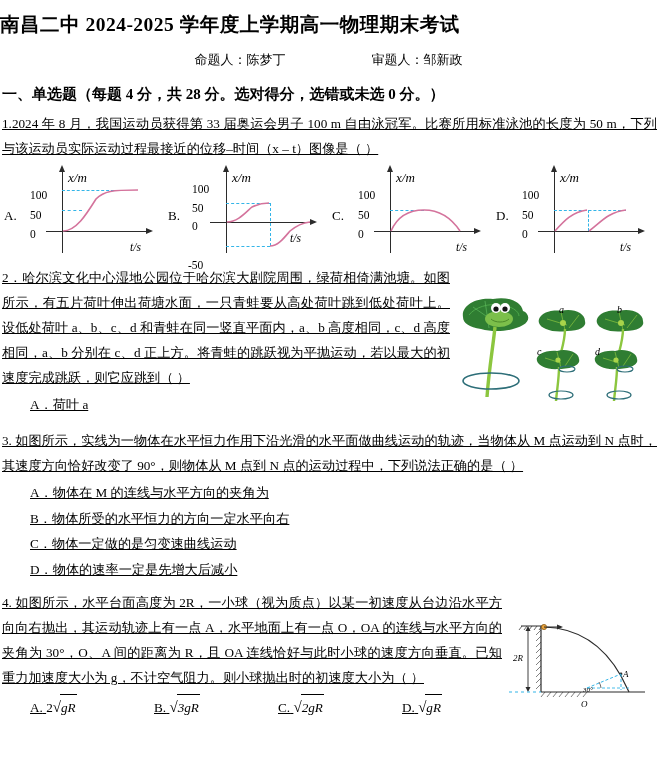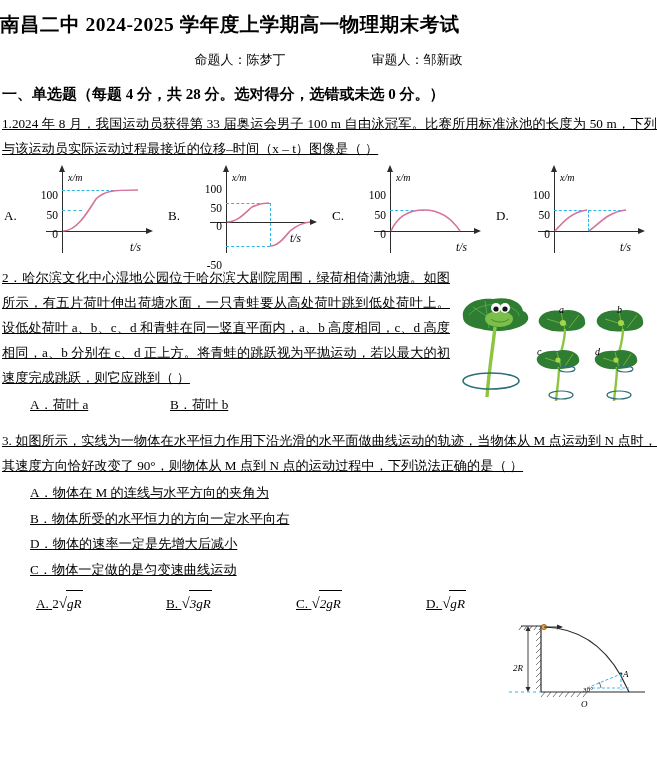--- a/index.html
+++ b/index.html
@@ -67,21 +67,21 @@
   .opts-stack {
     margin: 2px 0 0 28px;
     font-size: 13.2px;
     line-height: 25.5px;
   }
   .opts-abcd4 {
     display: flex;
     margin: 4px 0 0 28px;
     font-size: 13.2px;
   }
-  .opts-abcd4 > div { width: 124px; margin-left: 6px; }
+  .opts-abcd4 > div { width: 124px; }
 
   
   .sqrt { display: inline-block; white-space: nowrap; }
   .sqrt > .rad { font-size: 15px; }
   .sqrt > .bar {
     display: inline-block;
     border-top: 1px solid #000;
     padding: 0 1px;
     margin-left: -1px;
     font-style: italic;
@@ -136,32 +136,32 @@
   }
   .arrow-right {
     position: absolute;
     width: 0; height: 0;
     border-top: 3.5px solid transparent;
     border-bottom: 3.5px solid transparent;
     border-left: 7px solid #2b2b2b;
   }
   .ylab {
     position: absolute;
-    font-size: 10px;
+    font-size: 13px;
     font-style: italic;
   }
   .xlab {
     position: absolute;
     font-size: 11.5px;
     font-style: italic;
   }
   .tick {
     position: absolute;
     font-size: 11.5px;
-    text-align: right;
+    text-align: left;
   }
   .dash-h {
     position: absolute;
     height: 0;
     border-top: 1px dashed #33b5e8;
   }
   .dash-v {
     position: absolute;
     width: 0;
     border-left: 1px dashed #33b5e8;
@@ -371,38 +371,38 @@
       </svg>
       <div class="leaflabel" style="left:104px; top:2px;">a</div>
       <div class="leaflabel" style="left:162px; top:2px;">b</div>
       <div class="leaflabel" style="left:82px; top:44px;">c</div>
       <div class="leaflabel" style="left:140px; top:44px;">d</div>
     </div>
 
     <div class="opts-inline">
       <div class="row">
         <div>A．荷叶 a</div>
-        <div>B．荷叶 b</div>
       </div>
     </div>
   </div>
 
   <div class="q" style="margin-top:10px;">
     <div class="qtext">3. 如图所示，实线为一物体在水平恒力作用下沿光滑的水平面做曲线运动的轨迹，当物体从 M 点运动到 N 点时，其速度方向恰好改变了 90°，则物体从 M 点到 N 点的运动过程中，下列说法正确的是（        ）</div>
 
 
     <div class="opts-stack">
       <div>A．物体在 M 的连线与水平方向的夹角为</div>
       <div>B．物体所受的水平恒力的方向一定水平向右</div>
+      <div>C．物体一定做的是匀变速曲线运动</div>
       <div>D．物体的速率一定是先增大后减小</div>
-      <div>C．物体一定做的是匀变速曲线运动</div>
     </div>
   </div>
 
   <div class="q" style="margin-top:8px;">
+    <div class="qtext" style="width:500px;">4. 如图所示，水平台面高度为 2R，一小球（视为质点）以某一初速度从台边沿水平方向向右抛出，其运动轨迹上有一点 A，水平地面上有一点 O，OA 的连线与水平方向的夹角为 30°，O、A 间的距离为 R，且 OA 连线恰好与此时小球的速度方向垂直。已知重力加速度大小为 g，不计空气阻力。则小球抛出时的初速度大小为（        ）</div>
 
     <div class="q4-art">
       <svg width="150" height="96">
 
         <line x1="18" y1="8" x2="40" y2="8" stroke="#2b2b2b" stroke-width="1"></line>
         <path d="M19,8 L16,12 M24,8 L21,12 M29,8 L26,12 M34,8 L31,12 M39,8 L36,12" stroke="#2b2b2b" stroke-width="0.7"></path>
 
         <line x1="38" y1="8" x2="38" y2="74" stroke="#2b2b2b" stroke-width="1.2"></line>
         <path d="M38,12 L33,17 M38,18 L33,23 M38,24 L33,29 M38,30 L33,35 M38,36 L33,41 M38,42 L33,47 M38,48 L33,53 M38,54 L33,59 M38,60 L33,65 M38,66 L33,71" stroke="#2b2b2b" stroke-width="0.6"></path>
 
@@ -425,21 +425,21 @@
         <circle cx="118" cy="56" r="1.4" fill="#2b2b2b"></circle>
 
         <line x1="84" y1="70" x2="118" y2="56" stroke="#33b5e8" stroke-width="1" stroke-dasharray="3,2"></line>
 
         <line x1="118" y1="56" x2="118" y2="72" stroke="#33b5e8" stroke-width="1" stroke-dasharray="3,2"></line>
 
         <line x1="84" y1="70" x2="126" y2="70" stroke="#33b5e8" stroke-width="0.9" stroke-dasharray="3,2"></line>
 
         <path d="M98,70 A14,14 0 0,0 96,64" fill="none" stroke="#2b2b2b" stroke-width="0.7"></path>
       </svg>
-      <div class="q4-lab" style="left:10px; top:38px;">2R</div>
+      <div class="q4-lab" style="left:10px; top:28px;">2R</div>
       <div class="q4-lab" style="left:80px; top:60px; font-size:7px;">30°</div>
       <div class="q4-lab" style="left:78px; top:74px;">O</div>
       <div class="q4-lab" style="left:120px; top:44px;">A</div>
     </div>
 
     <div class="opts-abcd4">
       <div>
         <span>A.</span>
         <span class="sqrt"><span>2</span><span class="rad">√</span><span class="bar">gR</span></span>
       </div>

